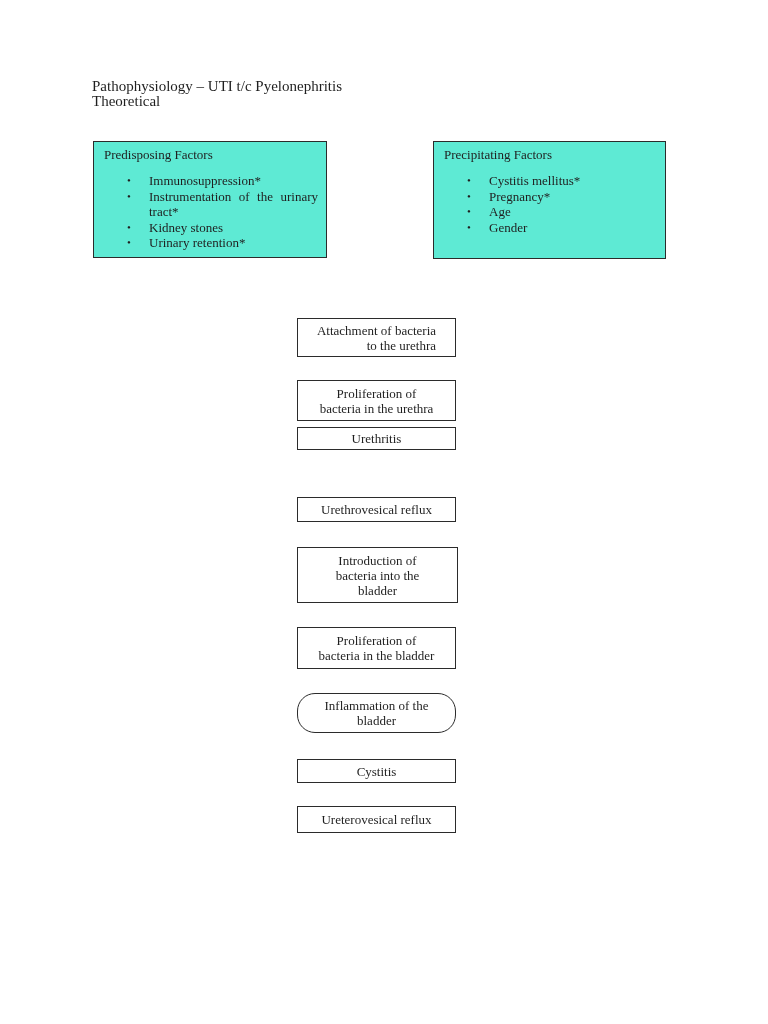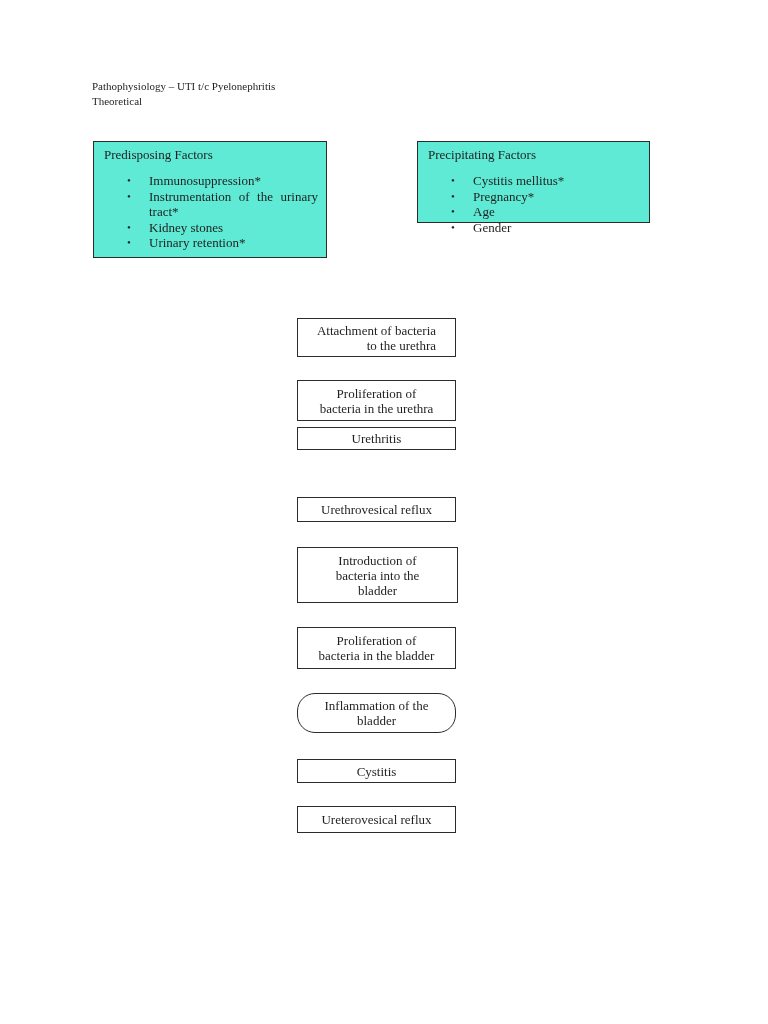--- a/index.html
+++ b/index.html
@@ -13,34 +13,34 @@
     height: 1024px;
     background: #ffffff;
     font-family: "Liberation Serif", "DejaVu Serif", serif;
     color: #1f1f1f;
     overflow: hidden;
   }
   .doc-title {
     position: absolute;
     left: 92px;
     top: 79px;
-    font-size: 11px;
+    font-size: 15px;
     line-height: 15px;
     white-space: pre-line;
   }
   
   .factor-box {
     position: absolute;
     border: 1px solid #2b2b2b;
     background: #5eead4;
     box-sizing: border-box;
     font-size: 13px;
   }
   .factor-box.left  { left: 93px;  top: 141px; width: 234px; height: 117px; }
-  .factor-box.right { left: 417px; top: 141px; width: 233px; height: 82px; }
+  .factor-box.right { left: 433px; top: 141px; width: 233px; height: 118px; }
   .factor-heading {
     margin: 5px 0 0 10px;
     font-size: 13px;
     line-height: 15px;
   }
   .factor-list {
     list-style: none;
     margin: 11px 0 0 0;
     padding: 0 8px 0 0;
   }

